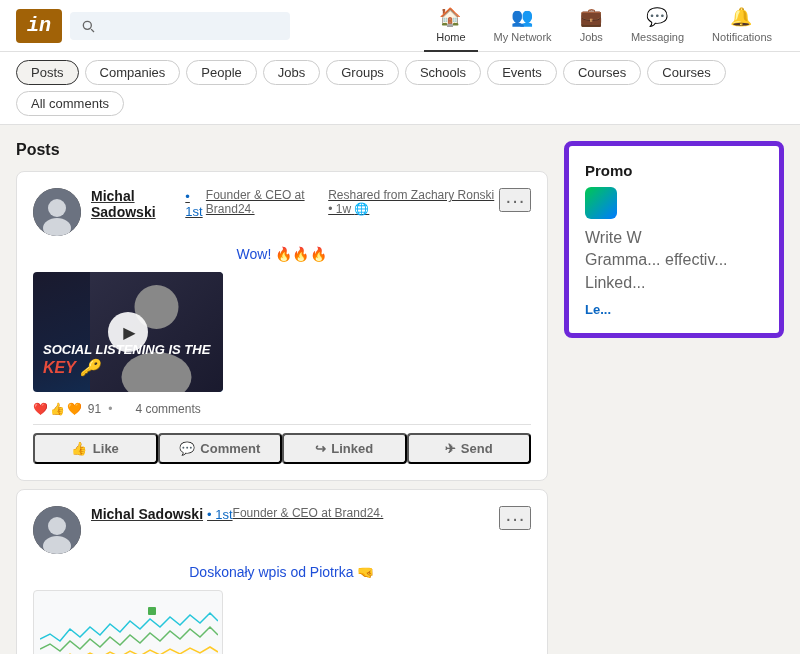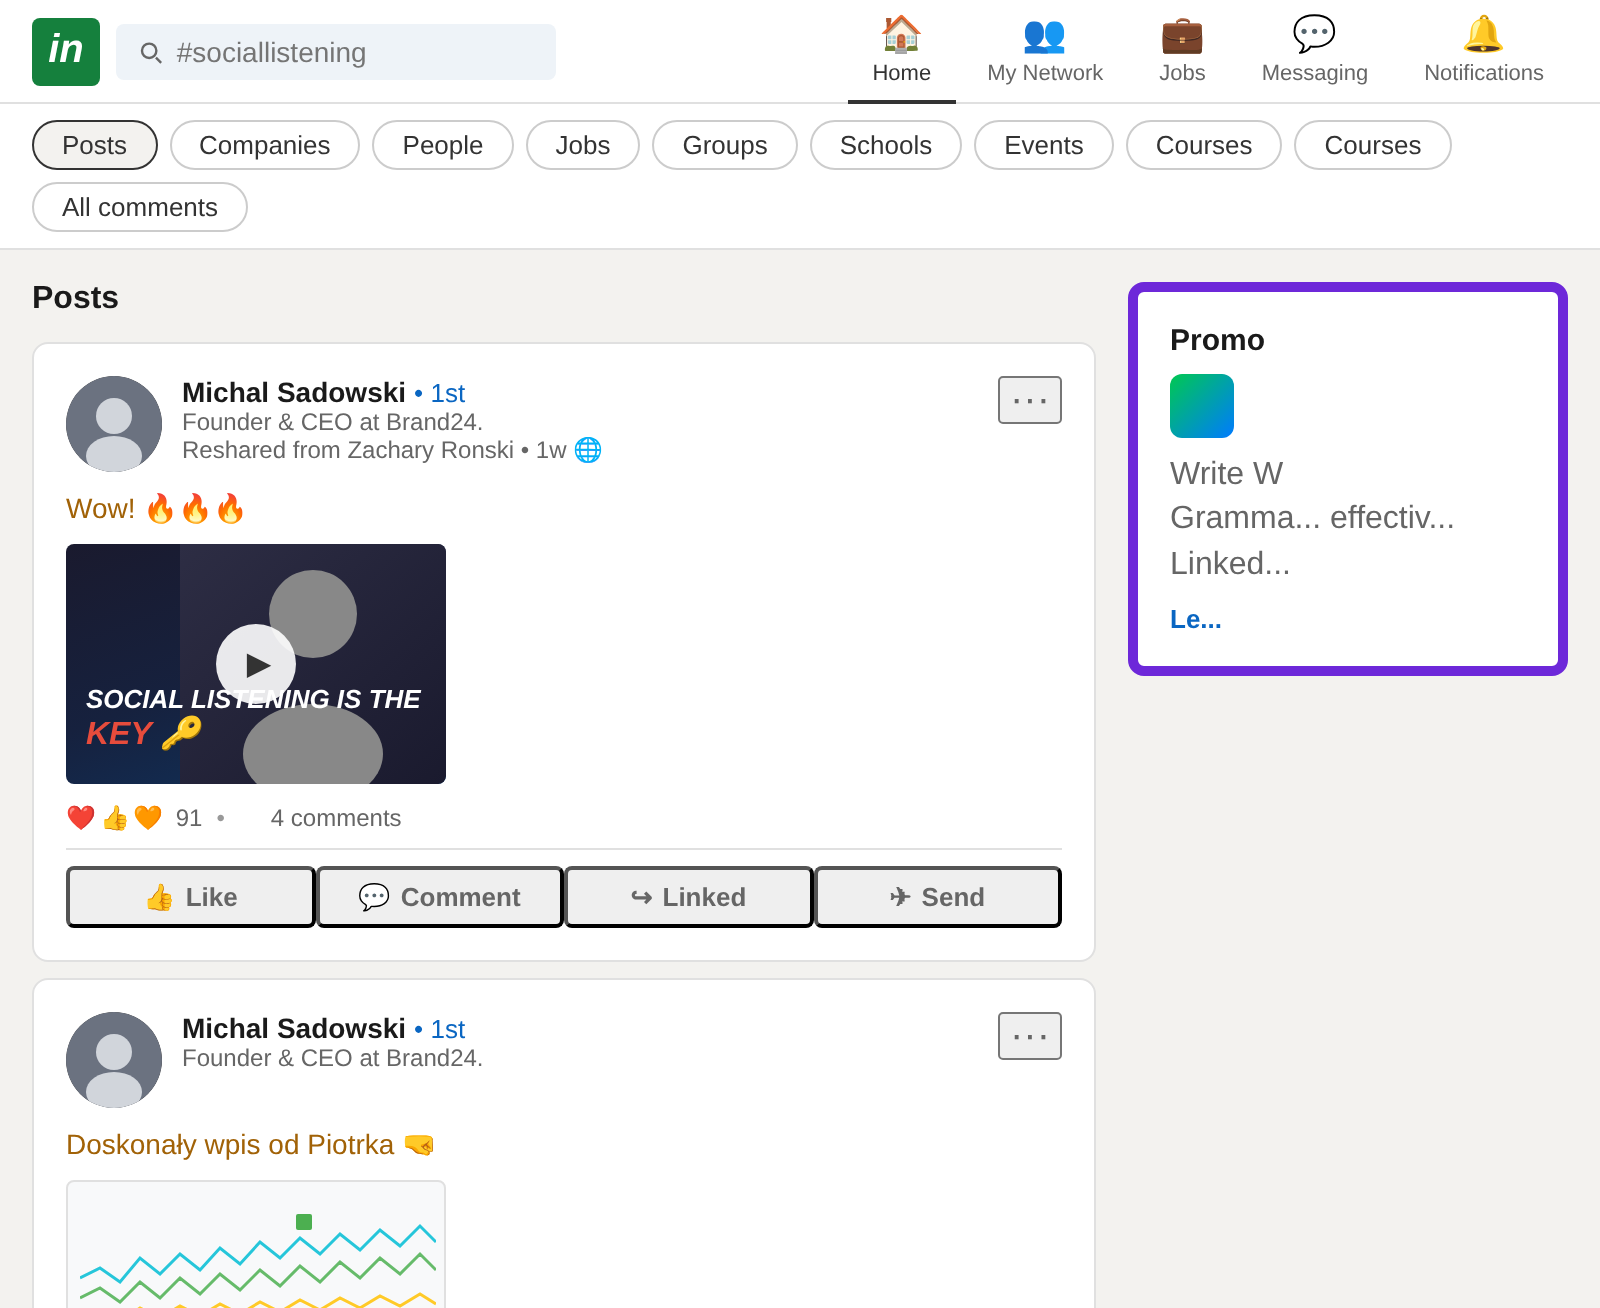--- a/index.html
+++ b/index.html
@@ -1,20 +1,20 @@
 <!DOCTYPE html>
 <html><head>
   <meta charset="utf-8">
   <style>
     * { box-sizing: border-box; margin: 0; padding: 0; }
     body { font-family: -apple-system, BlinkMacSystemFont, 'Segoe UI', Arial, sans-serif; background: #f3f2ef; font-size: 14px; color: #333; }
 
     
     .header { background: #fff; border-bottom: 1px solid #e0e0e0; display: flex; align-items: center; padding: 0 16px; height: 52px; position: sticky; top: 0; z-index: 100; }
-    .linkedin-logo { width: 34px; height: 34px; background: #15803d; border-radius: 4px; display: flex; align-items: center; justify-content: center; margin-right: 8px; flex-shrink: 0; }
+    .linkedin-logo { width: 46px; height: 34px; background: #a16207; border-radius: 4px; display: flex; align-items: center; justify-content: center; margin-right: 8px; flex-shrink: 0; font-family: Liberation Mono, monospace; }
     .linkedin-logo span { color: #fff; font-size: 20px; font-weight: 900; font-style: italic; }
     .search-bar { display: flex; align-items: center; background: #eef3f8; border-radius: 4px; padding: 6px 10px; width: 220px; gap: 6px; }
     .search-bar input { border: none; background: transparent; outline: none; font-size: 14px; color: #333; width: 100%; }
     .nav-items { display: flex; align-items: center; gap: 4px; margin-left: auto; }
     .nav-item { display: flex; flex-direction: column; align-items: center; padding: 0 12px; cursor: pointer; color: #666; font-size: 11px; gap: 3px; height: 52px; justify-content: center; border-bottom: 2px solid transparent; }
     .nav-item.active { color: #333; border-bottom: 2px solid #333; }
     .nav-icon { font-size: 18px; }
 
     
     .filter-bar { background: #fff; border-bottom: 1px solid #e0e0e0; padding: 8px 16px; display: flex; gap: 6px; flex-wrap: wrap; }
@@ -28,28 +28,28 @@
 
     
     .posts-title { font-size: 16px; font-weight: 600; color: #1a1a1a; margin-bottom: 12px; }
 
     
     .post-card { background: #fff; border: 1px solid #e0e0e0; border-radius: 8px; padding: 16px; margin-bottom: 8px; }
     .post-header { display: flex; align-items: flex-start; justify-content: space-between; margin-bottom: 10px; }
     .post-author { display: flex; gap: 10px; align-items: flex-start; }
     .avatar { width: 48px; height: 48px; border-radius: 50%; background: #8c8c8c; overflow: hidden; flex-shrink: 0; display: flex; align-items: center; justify-content: center; }
     .avatar-img { width: 100%; height: 100%; object-fit: cover; background: linear-gradient(135deg, #555 0%, #333 100%); border-radius: 50%; display: flex; align-items: center; justify-content: center; color: #ddd; font-size: 20px; }
-    .author-info { display: flex; flex-direction: column; }
+    .author-info { display: flex; flex-direction: row; text-decoration: underline; }
     .author-name { font-weight: 600; font-size: 14px; color: #1a1a1a; }
     .author-badge { color: #0a66c2; font-size: 13px; }
     .author-title { font-size: 12px; color: #666; }
     .author-reshare { font-size: 12px; color: #666; }
     .more-btn { color: #666; font-size: 20px; cursor: pointer; padding: 0 4px; line-height: 1; }
     .post-body { margin-bottom: 10px; }
-    .post-text { font-size: 14px; color: #a16207; margin-bottom: 10px; }
+    .post-text { font-size: 14px; color: #1d4ed8; margin-bottom: 10px; text-align: center; }
 
     
     .video-thumb { width: 190px; height: 120px; background: linear-gradient(160deg, #1a1a2e 0%, #16213e 50%, #0f3460 100%); border-radius: 4px; position: relative; overflow: hidden; }
     .video-overlay-text { position: absolute; bottom: 15px; left: 10px; color: #fff; font-weight: 900; font-size: 14px; line-height: 1.2; font-style: italic; }
     .video-overlay-text .line1 { color: #fff; font-size: 13px; }
     .video-overlay-text .line2 { color: #e74c3c; font-size: 15px; }
     .play-btn { position: absolute; top: 50%; left: 50%; transform: translate(-50%, -50%); width: 40px; height: 40px; background: rgba(255,255,255,0.9); border-radius: 50%; display: flex; align-items: center; justify-content: center; }
     .play-icon { color: #333; font-size: 16px; margin-left: 3px; }
 
     
@@ -79,21 +79,20 @@
 <body>
 
 <div class="header">
   <div class="linkedin-logo">
     <span>in</span>
   </div>
   <div class="search-bar">
     <svg width="16" height="16" viewBox="0 0 24 24" fill="#666">
         <path d="M21 21l-4.35-4.35M17 11A6 6 0 1 1 5 11a6 6 0 0 1 12 0z" stroke="#666" stroke-width="2" fill="none"></path>
       </svg>
-    <input type="text" placeholder="#sociallistening" style="">
   </div>
   <nav class="nav-items">
     <div class="nav-item active">
       <span class="nav-icon">🏠</span>
       <span>Home</span>
     </div>
     <div class="nav-item">
       <span class="nav-icon">👥</span>
       <span>My Network</span>
     </div>

